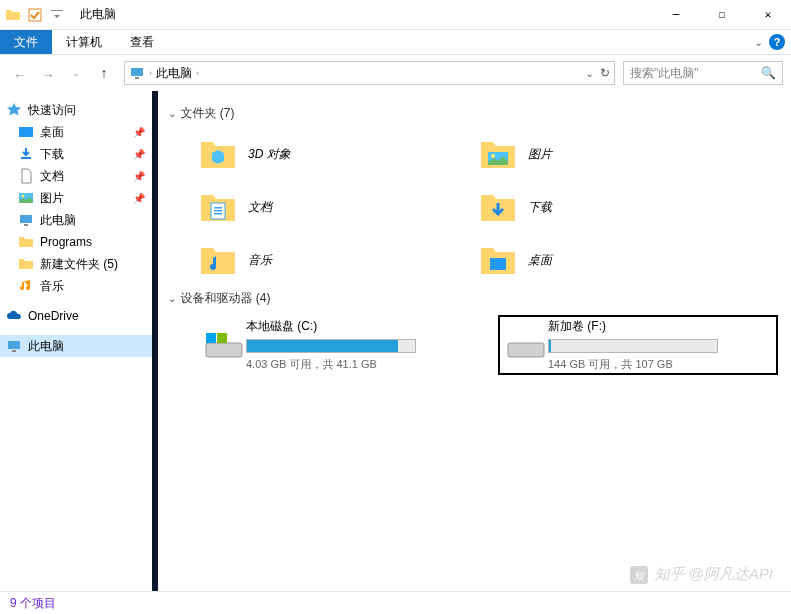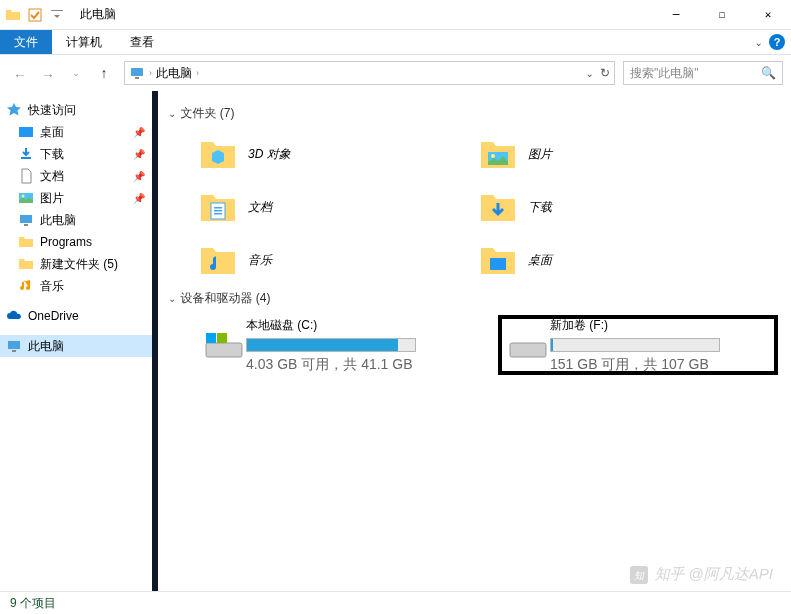--- a/index.html
+++ b/index.html
@@ -46,30 +46,30 @@
 .content { flex: 1; padding: 8px 10px; overflow: auto; }
 .group-header { display: flex; align-items: center; gap: 4px; font-size: 12px; color: #333; margin: 6px 0 8px 0; }
 .chev { font-size: 10px; color: #555; }
 .items-grid { display: flex; flex-wrap: wrap; gap: 5px 20px; padding-left: 30px; font-style: italic; }
 .item { width: 260px; height: 48px; display: flex; align-items: center; gap: 10px; }
 .item-icon { width: 40px; height: 40px; flex-shrink: 0; }
 .item-text { font-size: 12px; }
 
 .drives { padding-left: 30px; display: flex; gap: 20px; flex-wrap: wrap; }
 .drive { width: 280px; height: 60px; display: flex; align-items: center; gap: 0; padding: 4px; }
-.drive.highlighted { border: 4px solid #000000; }
+.drive.highlighted { border: 2px solid #000000; }
 .drive-icon { width: 44px; height: 36px; flex-shrink: 0; }
 .drive-info { flex: 1; }
 .drive-name { font-size: 12px; margin-bottom: 4px; }
 .drive-bar { width: 170px; height: 14px; border: 1px solid #b5b5b5; background: #eaeaea; position: relative; margin-bottom: 4px; }
 .drive-bar-fill { position: absolute; left: 0; top: 0; bottom: 0; background: #26a0da; }
-.drive-status { font-size: 14px; color: #666; }
-
-
-.statusbar { position: absolute; bottom: 0; left: 0; right: 0; height: 23px; border-top: 1px solid #e5e5e5; display: flex; align-items: center; padding: 0 10px; font-size: 12px; color: #14532d; }
+.drive-status { font-size: 11px; color: #666; }
+
+
+.statusbar { position: absolute; bottom: 0; left: 0; right: 0; height: 23px; border-top: 1px solid #e5e5e5; display: flex; align-items: center; padding: 0 10px; font-size: 12px; color: #6d28d9; }
 
 
 .watermark { position: absolute; right: 18px; bottom: 30px; color: #d5d5d5; font-size: 15px; font-style: italic; display: flex; align-items: center; gap: 6px; }
 .wm-logo { width: 18px; height: 18px; }
 
 
 .folder-svg { fill: #ffd66e; }
 </style>
 </head>
 <body>
@@ -296,21 +296,21 @@
       </div>
       <div class="drive highlighted">
         <span class="drive-icon"><svg width="44" height="36" viewBox="0 0 44 36">
               <rect x="4" y="16" width="36" height="14" rx="2" fill="#d0d0d0" stroke="#999"></rect>
             </svg></span>
         <div class="drive-info">
           <div class="drive-name">新加卷 (F:)</div>
           <div class="drive-bar">
               <div class="drive-bar-fill" style="width:1%"></div>
             </div>
-          <div class="drive-status">151 GB 可用，共 107 GB</div>
+          <div class="drive-status">144 GB 可用，共 107 GB</div>
         </div>
       </div>
     </div>
   </div>
 </div>
 
 <div class="statusbar">
   <span>9 个项目</span>
 </div>
 

